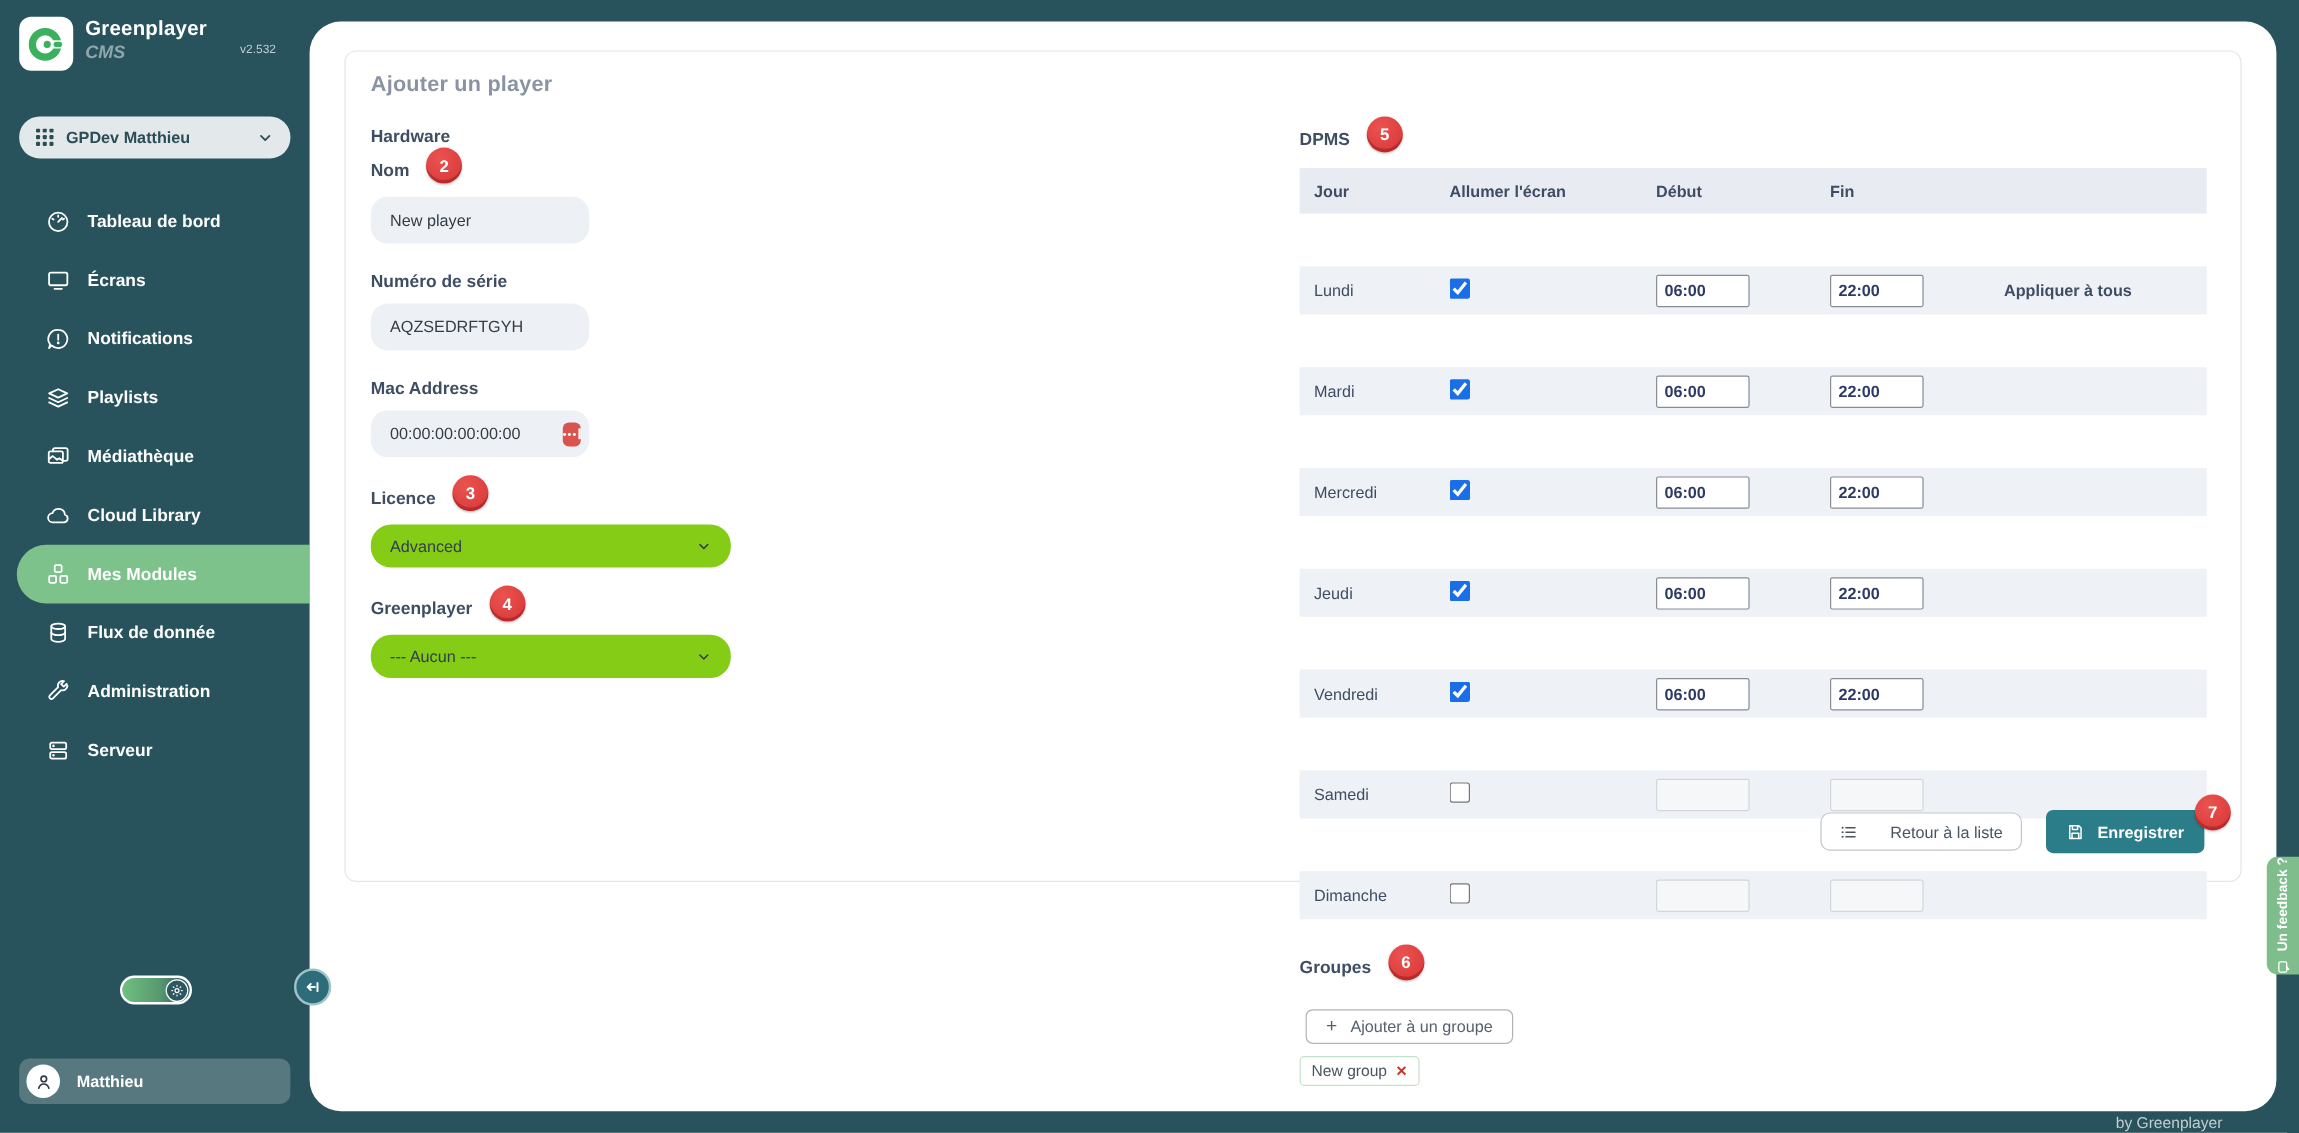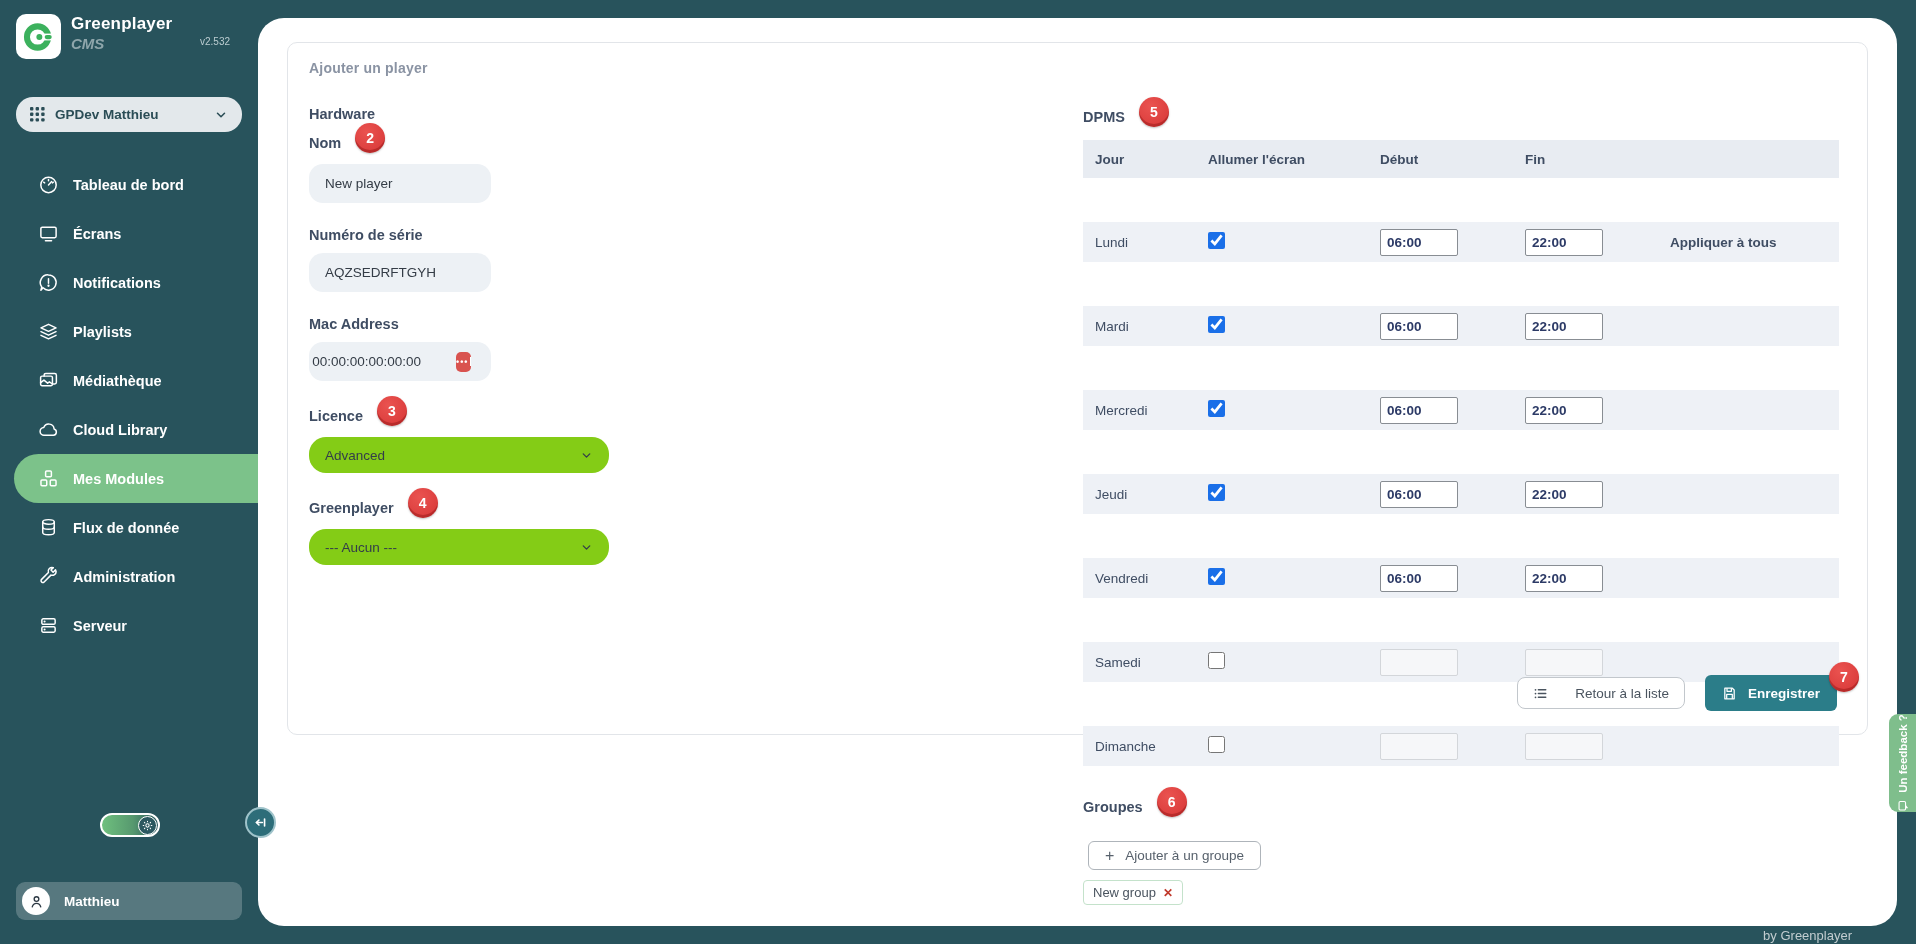--- a/index.html
+++ b/index.html
@@ -36,32 +36,32 @@
     background:#2d6d79; border:2px solid #9fc3ca; display:flex; align-items:center; justify-content:center; cursor:pointer; z-index:5; }
 
   .user-card { position:absolute; left:16px; top:882px; width:226px; height:38px; background:rgba(255,255,255,.22);
     border-radius:9px; display:flex; align-items:center; gap:14px; padding-left:6px; cursor:pointer; }
   .avatar { width:28px; height:28px; border-radius:50%; background:#fff; display:flex; align-items:center; justify-content:center; }
   .user-name { font-size:13.5px; font-weight:700; color:#fff; }
 
   
   .panel { position:absolute; left:258px; top:18px; width:1639px; height:908px; background:#fff; border-radius:26px; }
   .card { position:absolute; left:29px; top:24px; width:1581px; height:693px; border:1px solid #e2e5e9; border-radius:10px; background:#fff; }
-  .page-title { position:absolute; left:21px; top:17px; font-size:14px; font-weight:700; color:#8a93a3; letter-spacing:.2px; }
+  .page-title { position:absolute; left:21px; top:17px; font-size:18px; font-weight:700; color:#8a93a3; letter-spacing:.2px; }
 
   .left-col { position:absolute; left:21px; top:63px; width:320px; }
   .field-label { font-size:14.5px; font-weight:700; color:#3f4d63; margin-bottom:10px; display:flex; align-items:center; }
   .input { width:182px; height:39px; background:#edf1f5; border:none; border-radius:14px; padding:0 16px;
     font-family:inherit; font-size:13.5px; color:#343c46; margin-bottom:24px; display:flex; align-items:center; }
   .input.muted { color:#868e99; }
   .hw-row { display:flex; align-items:center; gap:15px; margin-bottom:24px; }
   .hw-row .input { margin-bottom:0; }
   .btn-outline { background:#fff; border:1px solid #c2c7cc; border-radius:8px; height:30px; padding:0 13px;
     display:inline-flex; align-items:center; gap:9px; font-family:inherit; font-size:13px; color:#4a545f; cursor:pointer; }
-  .mac-wrap { justify-content:flex-end; padding-right:20px;gap:35px; }
+  .mac-wrap { justify-content:space-between; padding-right:20px;gap:35px; }
   .mac-icon { width:25px; height:20px; background:#d9534f; border-radius:5px; color:#fff; display:flex;
     align-items:center; justify-content:center; font-size:9px; letter-spacing:1px; font-weight:700; }
   .mac-icon .bar { display:inline-block; width:1.5px; height:9px; background:#fff; margin-left:1px; }
   .select { width:300px; height:36px; background:#84cc16; border-radius:17px; padding:0 16px; margin-bottom:24px;
     display:flex; align-items:center; justify-content:space-between; font-size:13.5px; color:#333d4a; cursor:pointer; }
 
   .badge { display:inline-flex; width:30px; height:30px; border-radius:50%; align-items:center; justify-content:center;
     background:radial-gradient(circle at 38% 30%, #ea5350, #d63535); box-shadow:inset 0 -3px 0 rgba(120,10,10,.35), 0 1px 2px rgba(0,0,0,.25);
     color:#fff; font-size:14px; font-weight:700; margin-left:14px; transform:translateY(-5px); }
   .label-row { display:flex; align-items:center; height:22px; margin-bottom:10px; }

